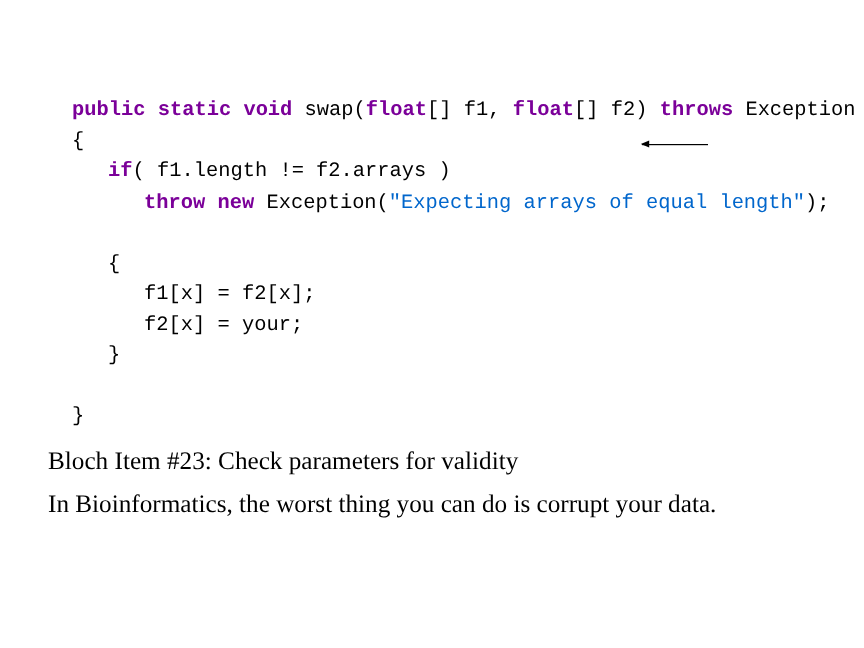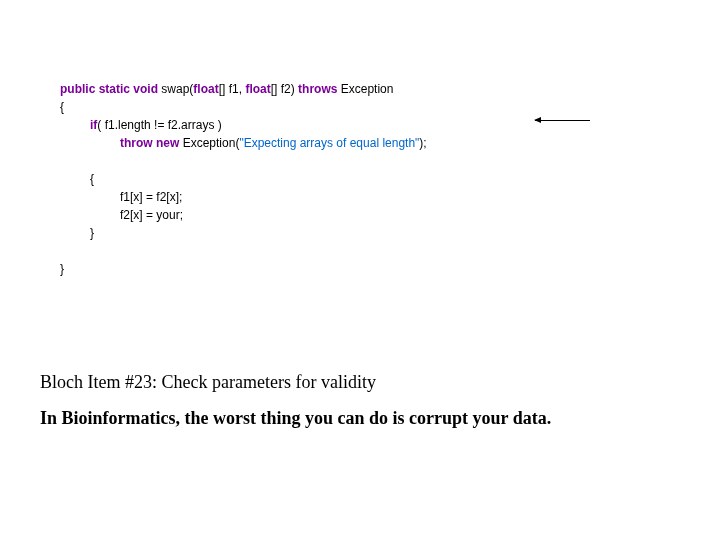--- a/index.html
+++ b/index.html
@@ -8,22 +8,22 @@
     width: 720px;
     height: 540px;
     background: #fff;
     font-family: "Times New Roman", Times, serif;
     position: relative;
   }
   .code-block {
     position: absolute;
     left: 60px;
     top: 80px;
-    font-family: Liberation Sans, sans-serif;
-    font-size: 12px;
+    font-family: Liberation Mono, monospace;
+    font-size: 17px;
     line-height: 1.5;
     color: #000;
   }
   .code-block .kw { color: #7b0099; font-weight: bold; }
   .code-block .str { color: #0066cc; }
   .code-block .ex { color: #000; }
   .ind1 { padding-left: 30px; }
   .ind2 { padding-left: 60px; }
   .annotation-arrow {
     position: absolute;
@@ -38,25 +38,25 @@
     position: absolute;
     left: -1px;
     top: -3px;
     border-right: 7px solid #000;
     border-top: 3.5px solid transparent;
     border-bottom: 3.5px solid transparent;
   }
   .caption {
     position: absolute;
     left: 40px;
-    font-size: 18px;
+    font-size: 21px;
     color: #000;
   }
   .caption.line1 { top: 372px; }
-  .caption.line2 { top: 408px; font-weight: bold; }
+  .caption.line2 { top: 408px; }
 </style>
 </head>
 <body>
 
 <div class="code-block">
   <div>
     <span class="kw">public static void</span><span> swap(</span><span class="kw">float</span><span>[] f1, </span><span class="kw">float</span><span>[] f2) </span><span class="kw">throws</span><span class="ex"> Exception</span>
   </div>
   <div>{</div>
   <div class="ind1">

